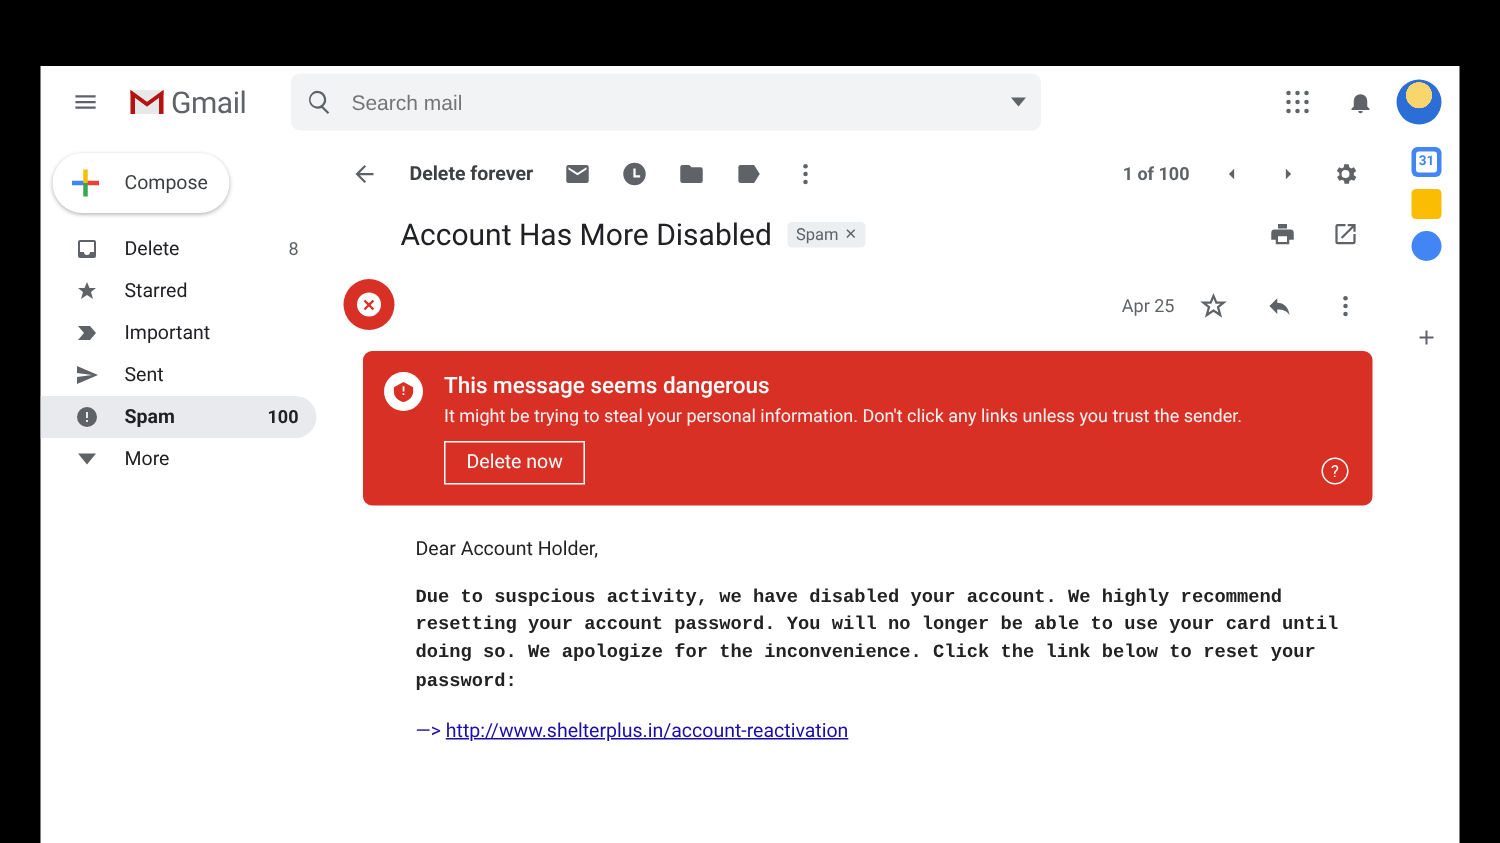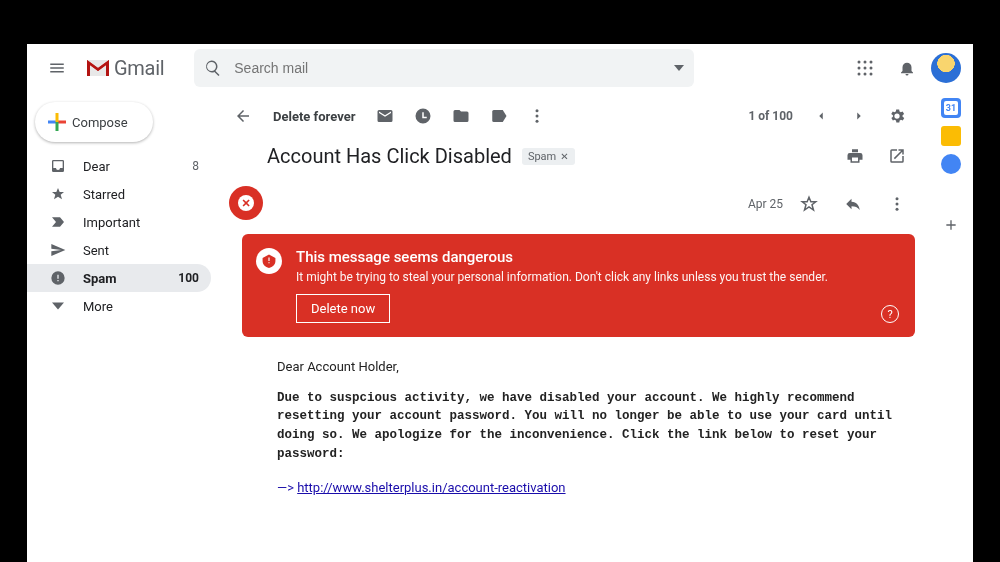--- a/index.html
+++ b/index.html
@@ -17,21 +17,21 @@
   .icon-btn { width: 36px; height: 36px; display:flex; align-items:center; justify-content:center; border-radius:50%; cursor:pointer; color:#5f6368;}
   .logo { display:flex; align-items:center; gap:3px; margin-right:20px;}
   .logo span { font-size:20px; color:#5f6368; letter-spacing:-.3px;}
   .search { flex:0 0 500px; height:38px; background:#f1f3f4; border-radius:6px; display:flex; align-items:center; padding:0 10px; gap:12px; color:#5f6368;}
   .search input { flex:1; border:0; background:transparent; outline:0; font-size:14px; color:#202124;}
   .hdr-right { margin-left:auto; display:flex; align-items:center; gap:6px;}
   .avatar { width:30px; height:30px; border-radius:50%; background: radial-gradient(circle at 50% 35%, #f9d56e 0 35%, #2b6fd6 36% 100%); }
   
   .body { display:flex; height: calc(100% - 48px); }
   .nav { width:190px; padding-top:6px; }
-  .compose { margin:4px 0 10px 8px; height:40px; width:118px; border-radius:22px; box-shadow:0 1px 3px rgba(0,0,0,.3); display:flex; align-items:center; gap:5px; padding-left:12px; font-size:13px; color:#3c4043; background:#fff; cursor:pointer;text-align:center;}
+  .compose { margin:4px 0 10px 8px; height:40px; width:118px; border-radius:22px; box-shadow:0 1px 3px rgba(0,0,0,.3); display:flex; align-items:center; gap:16px; padding-left:12px; font-size:13px; color:#3c4043; background:#fff; cursor:pointer;text-align:center;}
   .plus { width:20px; height:20px; position:relative;}
   .plus::before,.plus::after{content:"";position:absolute;left:50%;top:50%;transform:translate(-50%,-50%);}
   .plus::before{width:18px;height:3px;background:linear-gradient(90deg,#4285f4 50%,#ea4335 50%);}
   .plus::after{width:3px;height:18px;background:linear-gradient(#fbbc04 50%,#34a853 50%);}
   .nav-item { height:28px; display:flex; align-items:center; padding:0 12px 0 22px; border-radius:0 14px 14px 0; margin-right:6px; cursor:pointer; gap:16px; color:#202124; font-size:13px;}
   .nav-item .lbl { flex:1; }
   .nav-item .cnt { font-size:12px; color:#5f6368;}
   .nav-item.active { background:#e8eaed; font-weight:700;}
   .nav-item.active .cnt { color:#202124; font-weight:700;}
   .nav-ico { width:18px; color:#5f6368; display:flex; align-items:center; justify-content:center;}
@@ -134,21 +134,21 @@
         <div class="plus"></div>
         <span>Compose</span>
       </div>
       <div id="nav-list">
           <div class="nav-item">
             <div class="nav-ico">
               <svg width="16" height="16" viewBox="0 0 24 24" fill="#5f6368">
                 <path d="M19 3H5a2 2 0 00-2 2v14a2 2 0 002 2h14a2 2 0 002-2V5a2 2 0 00-2-2zm0 12h-4a3 3 0 01-6 0H5V5h14z"></path>
               </svg>
             </div>
-            <div class="lbl">Dear</div>
+            <div class="lbl">Delete</div>
             <div class="cnt">8</div>
           </div>
           <div class="nav-item">
             <div class="nav-ico">
               <svg width="16" height="16" viewBox="0 0 24 24" fill="#5f6368">
                 <path d="M12 3l2.5 6H21l-5 4 2 7-6-4-6 4 2-7-5-4h6.5z"></path>
               </svg>
             </div>
             <div class="lbl">Starred</div>
             <div class="cnt"></div>
@@ -243,21 +243,21 @@
               </div>
             <div class="icon-btn">
                 <svg width="18" height="18" viewBox="0 0 24 24" fill="#5f6368">
                   <path d="M19.4 13a7.5 7.5 0 000-2l2.1-1.6-2-3.4-2.5 1a7.6 7.6 0 00-1.7-1l-.4-2.6h-4l-.4 2.6a7.6 7.6 0 00-1.7 1l-2.5-1-2 3.4L6.6 11a7.5 7.5 0 000 2l-2.1 1.6 2 3.4 2.5-1a7.6 7.6 0 001.7 1l.4 2.6h4l.4-2.6a7.6 7.6 0 001.7-1l2.5 1 2-3.4zM12 15.5A3.5 3.5 0 1115.5 12 3.5 3.5 0 0112 15.5z"></path>
                 </svg>
               </div>
           </div>
         </div>
 
         <div class="subj-row">
-          <div class="subj">Account Has Click Disabled</div>
+          <div class="subj">Account Has More Disabled</div>
           <div class="chip">
             <span>Spam</span>
             <span class="x">✕</span>
           </div>
           <div class="subj-right">
             <div class="icon-btn">
                 <svg width="18" height="18" viewBox="0 0 24 24" fill="#5f6368">
                   <path d="M19 8H5a3 3 0 00-3 3v6h4v4h12v-4h4v-6a3 3 0 00-3-3zm-3 11H8v-5h8zM8 3h8v4H8z"></path>
                 </svg>
               </div>

